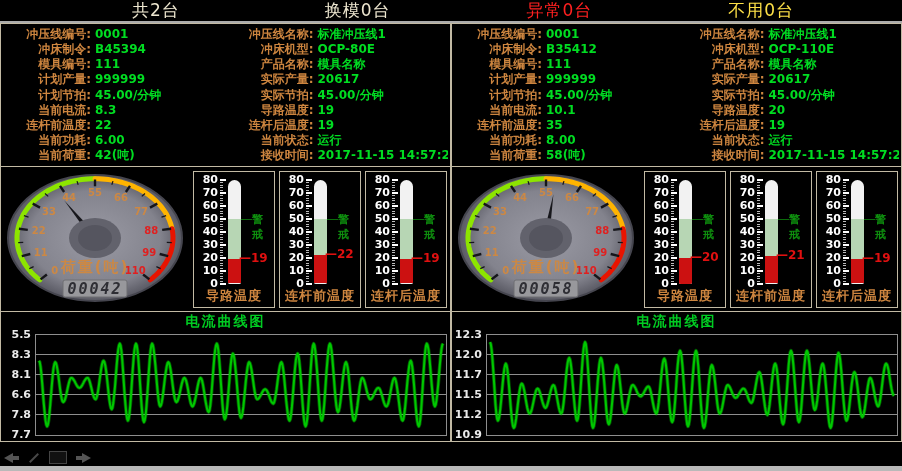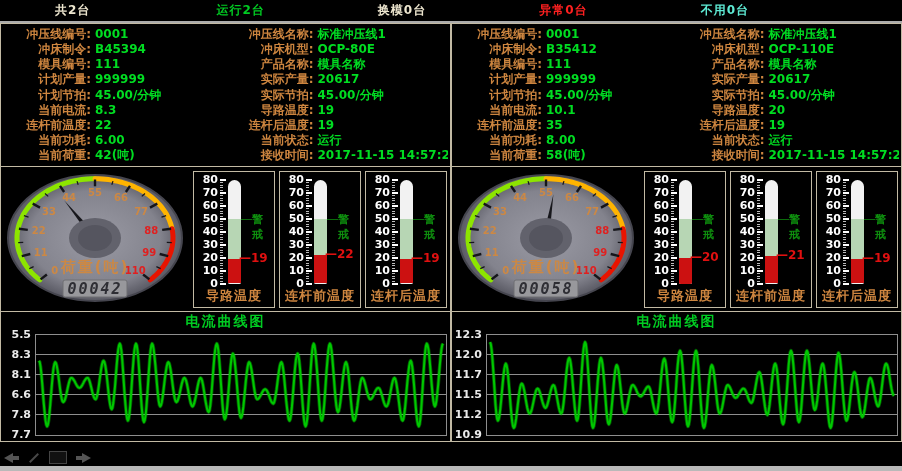--- a/index.html
+++ b/index.html
@@ -3,21 +3,21 @@
 <meta charset="utf-8">
 <style>
   html,body{margin:0;padding:0;background:#000;}
   .screen{width:902px;height:471px;position:relative;background:#000;overflow:hidden;
           font-family:"DejaVu Sans",sans-serif;}
   
   .topbar{height:20px;border-bottom:2px solid #ABABAB;position:relative;}
   .datetime{position:absolute;right:8px;top:1px;font-size:16px;font-weight:bold;color:#00CC22;letter-spacing:1px;white-space:nowrap;}
   
   .statusbar{height:21px;border-bottom:2px solid #ABABAB;display:flex;align-items:center;padding:0 40px 0 55px;}
-  .status-item{flex:1;font-size:12px;font-weight:bold;letter-spacing:1px;}
+  .status-item{flex:1;text-align:center;font-size:17px;font-weight:normal;letter-spacing:1px;}
   
   .main{display:flex;height:419px;}
   .panel{width:451px;display:flex;flex-direction:column;}
   .info-section{height:144px;box-sizing:border-box;border:1px solid #C2BAA4;display:flex;padding:3px 2px;overflow:hidden;}
   .info-col{flex:1;display:flex;flex-direction:column;justify-content:space-between;overflow:hidden;}
   .info-row{display:flex;font-size:12px;font-weight:bold;line-height:15px;white-space:nowrap;}
   .info-label{width:88px;text-align:right;color:#CD853F;flex-shrink:0;}
   .info-value{color:#00DD22;margin-left:4px;}
   .middle-section{height:145px;box-sizing:border-box;border:1px solid #C2BAA4;border-top:none;display:flex;align-items:center;overflow:hidden;}
   .gauge-wrap{width:190px;height:143px;flex-shrink:0;}
@@ -56,30 +56,27 @@
 <body>
 
 <div class="screen">
 
 
   <div class="statusbar">
       <div class="status-item">
     <span style="color: rgb(237, 230, 207);">共2台</span>
   </div>
       <div class="status-item">
-    <span style="color: rgb(0, 204, 34);">运行2台</span>
-  </div>
-      <div class="status-item">
     <span style="color: rgb(237, 230, 207);">换模0台</span>
   </div>
       <div class="status-item">
     <span style="color: rgb(255, 32, 32);">异常0台</span>
   </div>
       <div class="status-item">
-    <span style="color: #5eead4;">不用0台</span>
+    <span style="color: #fde047;">不用0台</span>
   </div>
     </div>
 
   <div class="main">
 
     <section class="panel">
       <div class="info-section">
         <div class="info-col">
             <div class="info-row">
     <span class="info-label">冲压线编号:</span>

